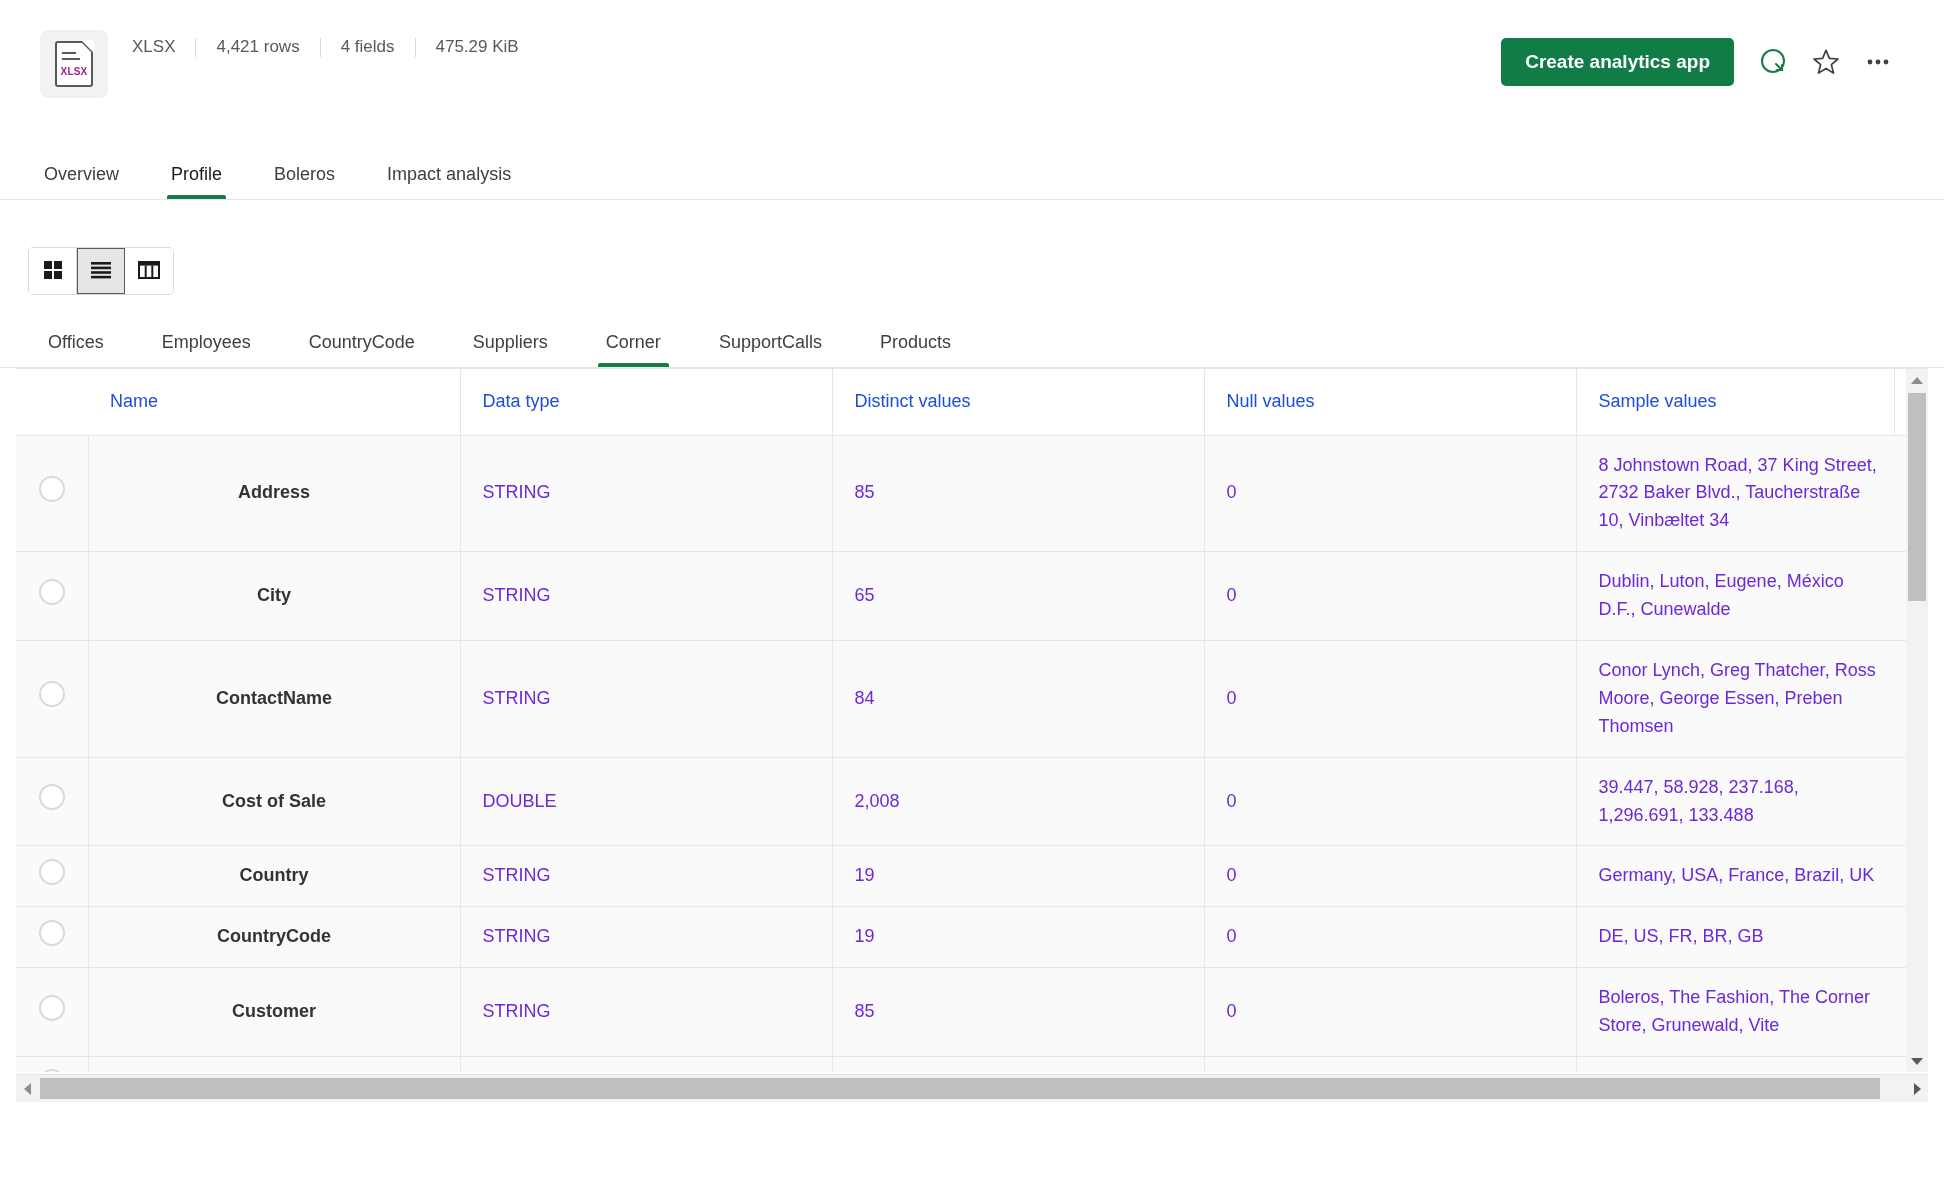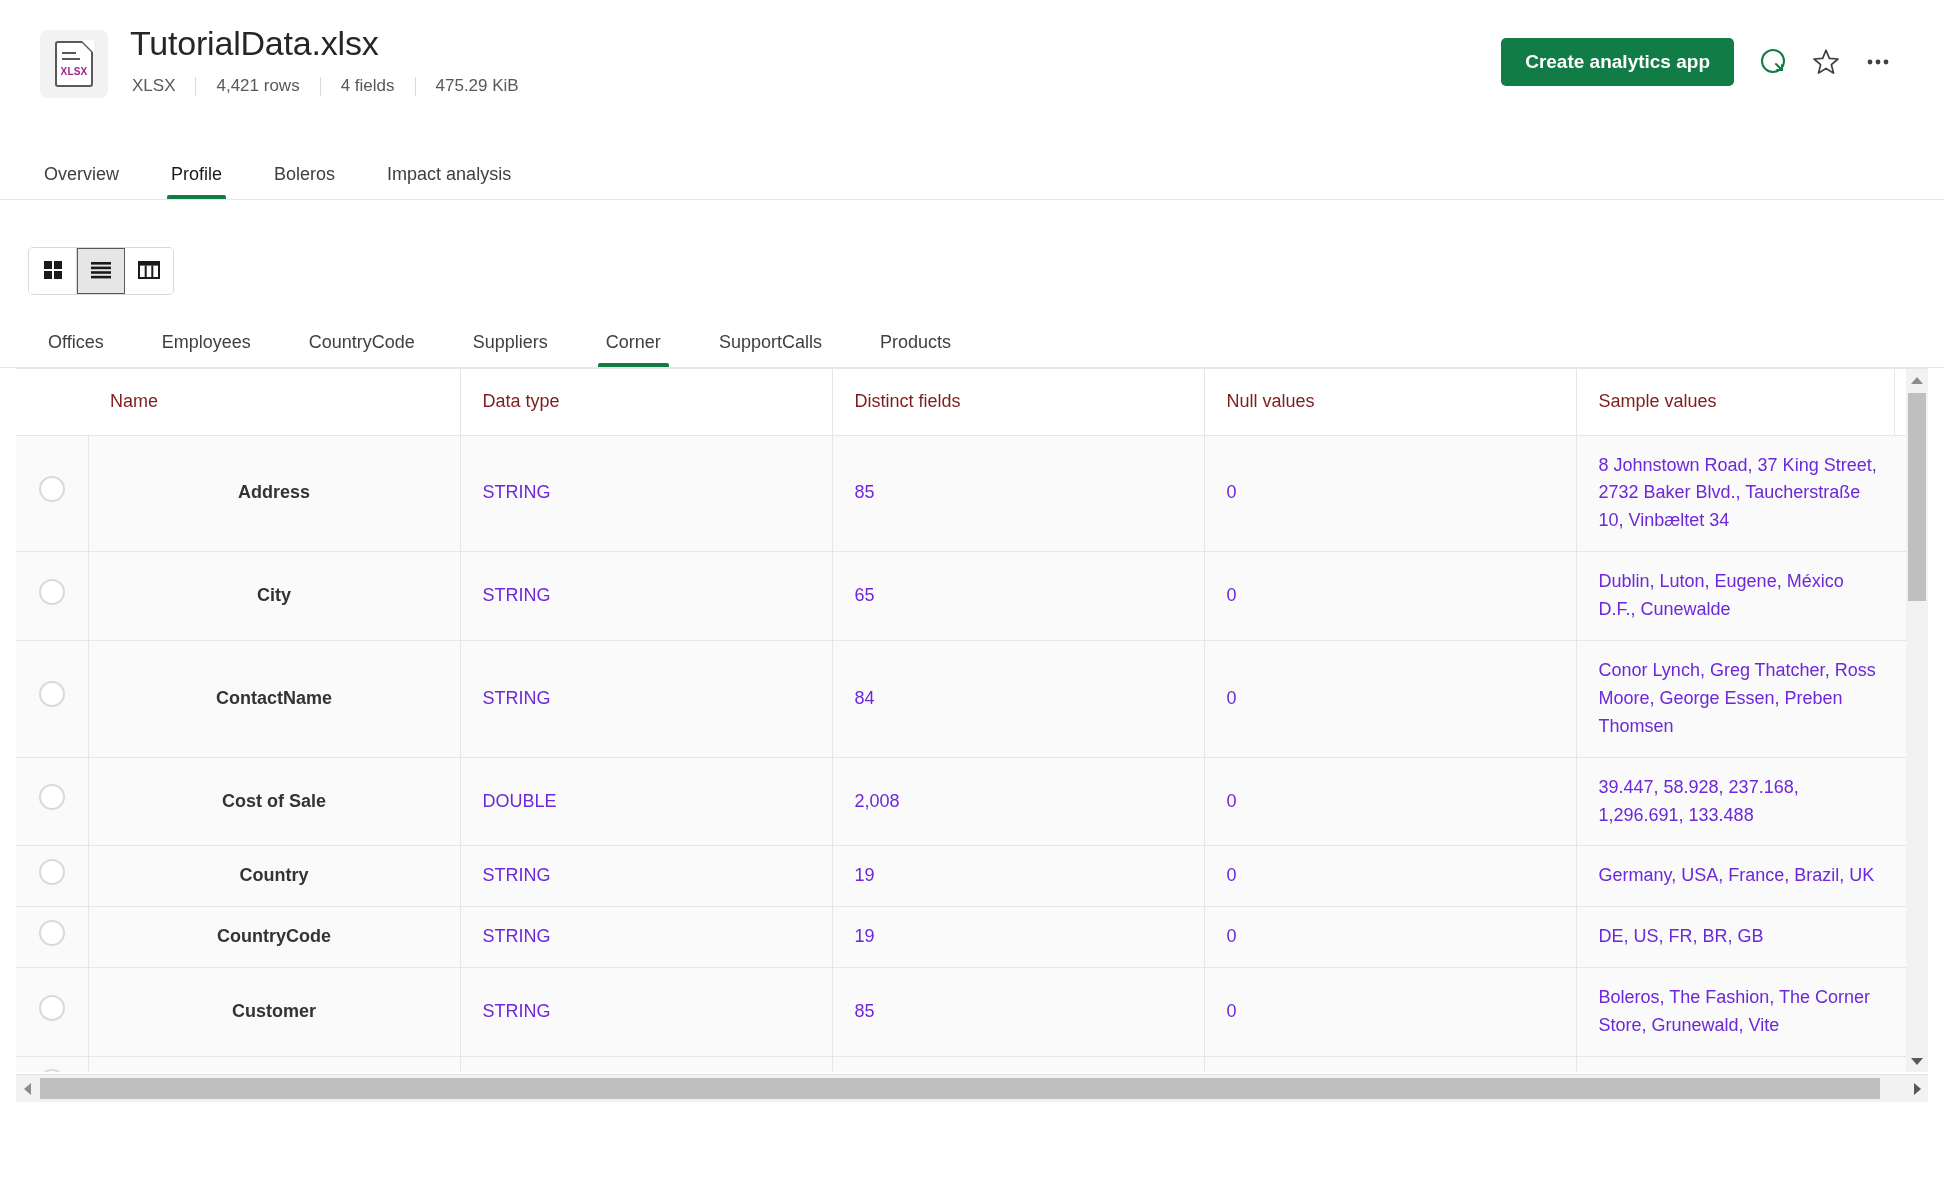--- a/index.html
+++ b/index.html
@@ -222,21 +222,21 @@
   table.fields col.c-name  { width: 372px; }
   table.fields col.c-type  { width: 372px; }
   table.fields col.c-dist  { width: 372px; }
   table.fields col.c-null  { width: 372px; }
   table.fields col.c-samp  { width: 318px; }
   table.fields col.c-cfg   { width: 62px; }
 
   table.fields thead th {
     text-align: left;
     font-weight: 400;
-    color: #7f1d1d;
+    color: #1d4ed8;
     font-size: 18px;
     padding: 22px 22px 22px 22px;
     height: 66px;
     vertical-align: middle;
     border-right: 1px solid #e6e6e6;
     border-bottom: 1px solid #e6e6e6;
     background: #fff;
   }
   table.fields thead th.th-sel { border-right: none; padding: 0; }
   table.fields thead th.th-cfg {
@@ -333,21 +333,20 @@
       <div class="file-icon">
         <div class="page"></div>
         <div class="line l1"></div>
         <div class="line l2"></div>
         <div class="fold"></div>
         <div class="ext">XLSX</div>
       </div>
     </div>
 
     <div class="title-block">
-      <div class="file-title">TutorialData.xlsx</div>
       <div class="meta-row">
         <span class="meta-item">XLSX</span>
         <span class="meta-sep"></span>
         <span class="meta-item">4,421 rows</span>
         <span class="meta-sep"></span>
         <span class="meta-item">4 fields</span>
         <span class="meta-sep"></span>
         <span class="meta-item">475.29 KiB</span>
       </div>
     </div>
@@ -443,21 +442,21 @@
         <col class="c-dist">
           <col class="c-null">
           <col class="c-samp">
           <col class="c-cfg">
       </colgroup>
       <thead>
         <tr>
           <th class="th-sel"></th>
           <th>Name</th>
           <th>Data type</th>
-          <th>Distinct fields</th>
+          <th>Distinct values</th>
           <th>Null values</th>
           <th>Sample values</th>
           <th class="th-cfg">
             
           </th>
         </tr>
       </thead>
       <tbody>
         <tr>
           <td class="td-sel"><span class="sel-circle"></span></td>

